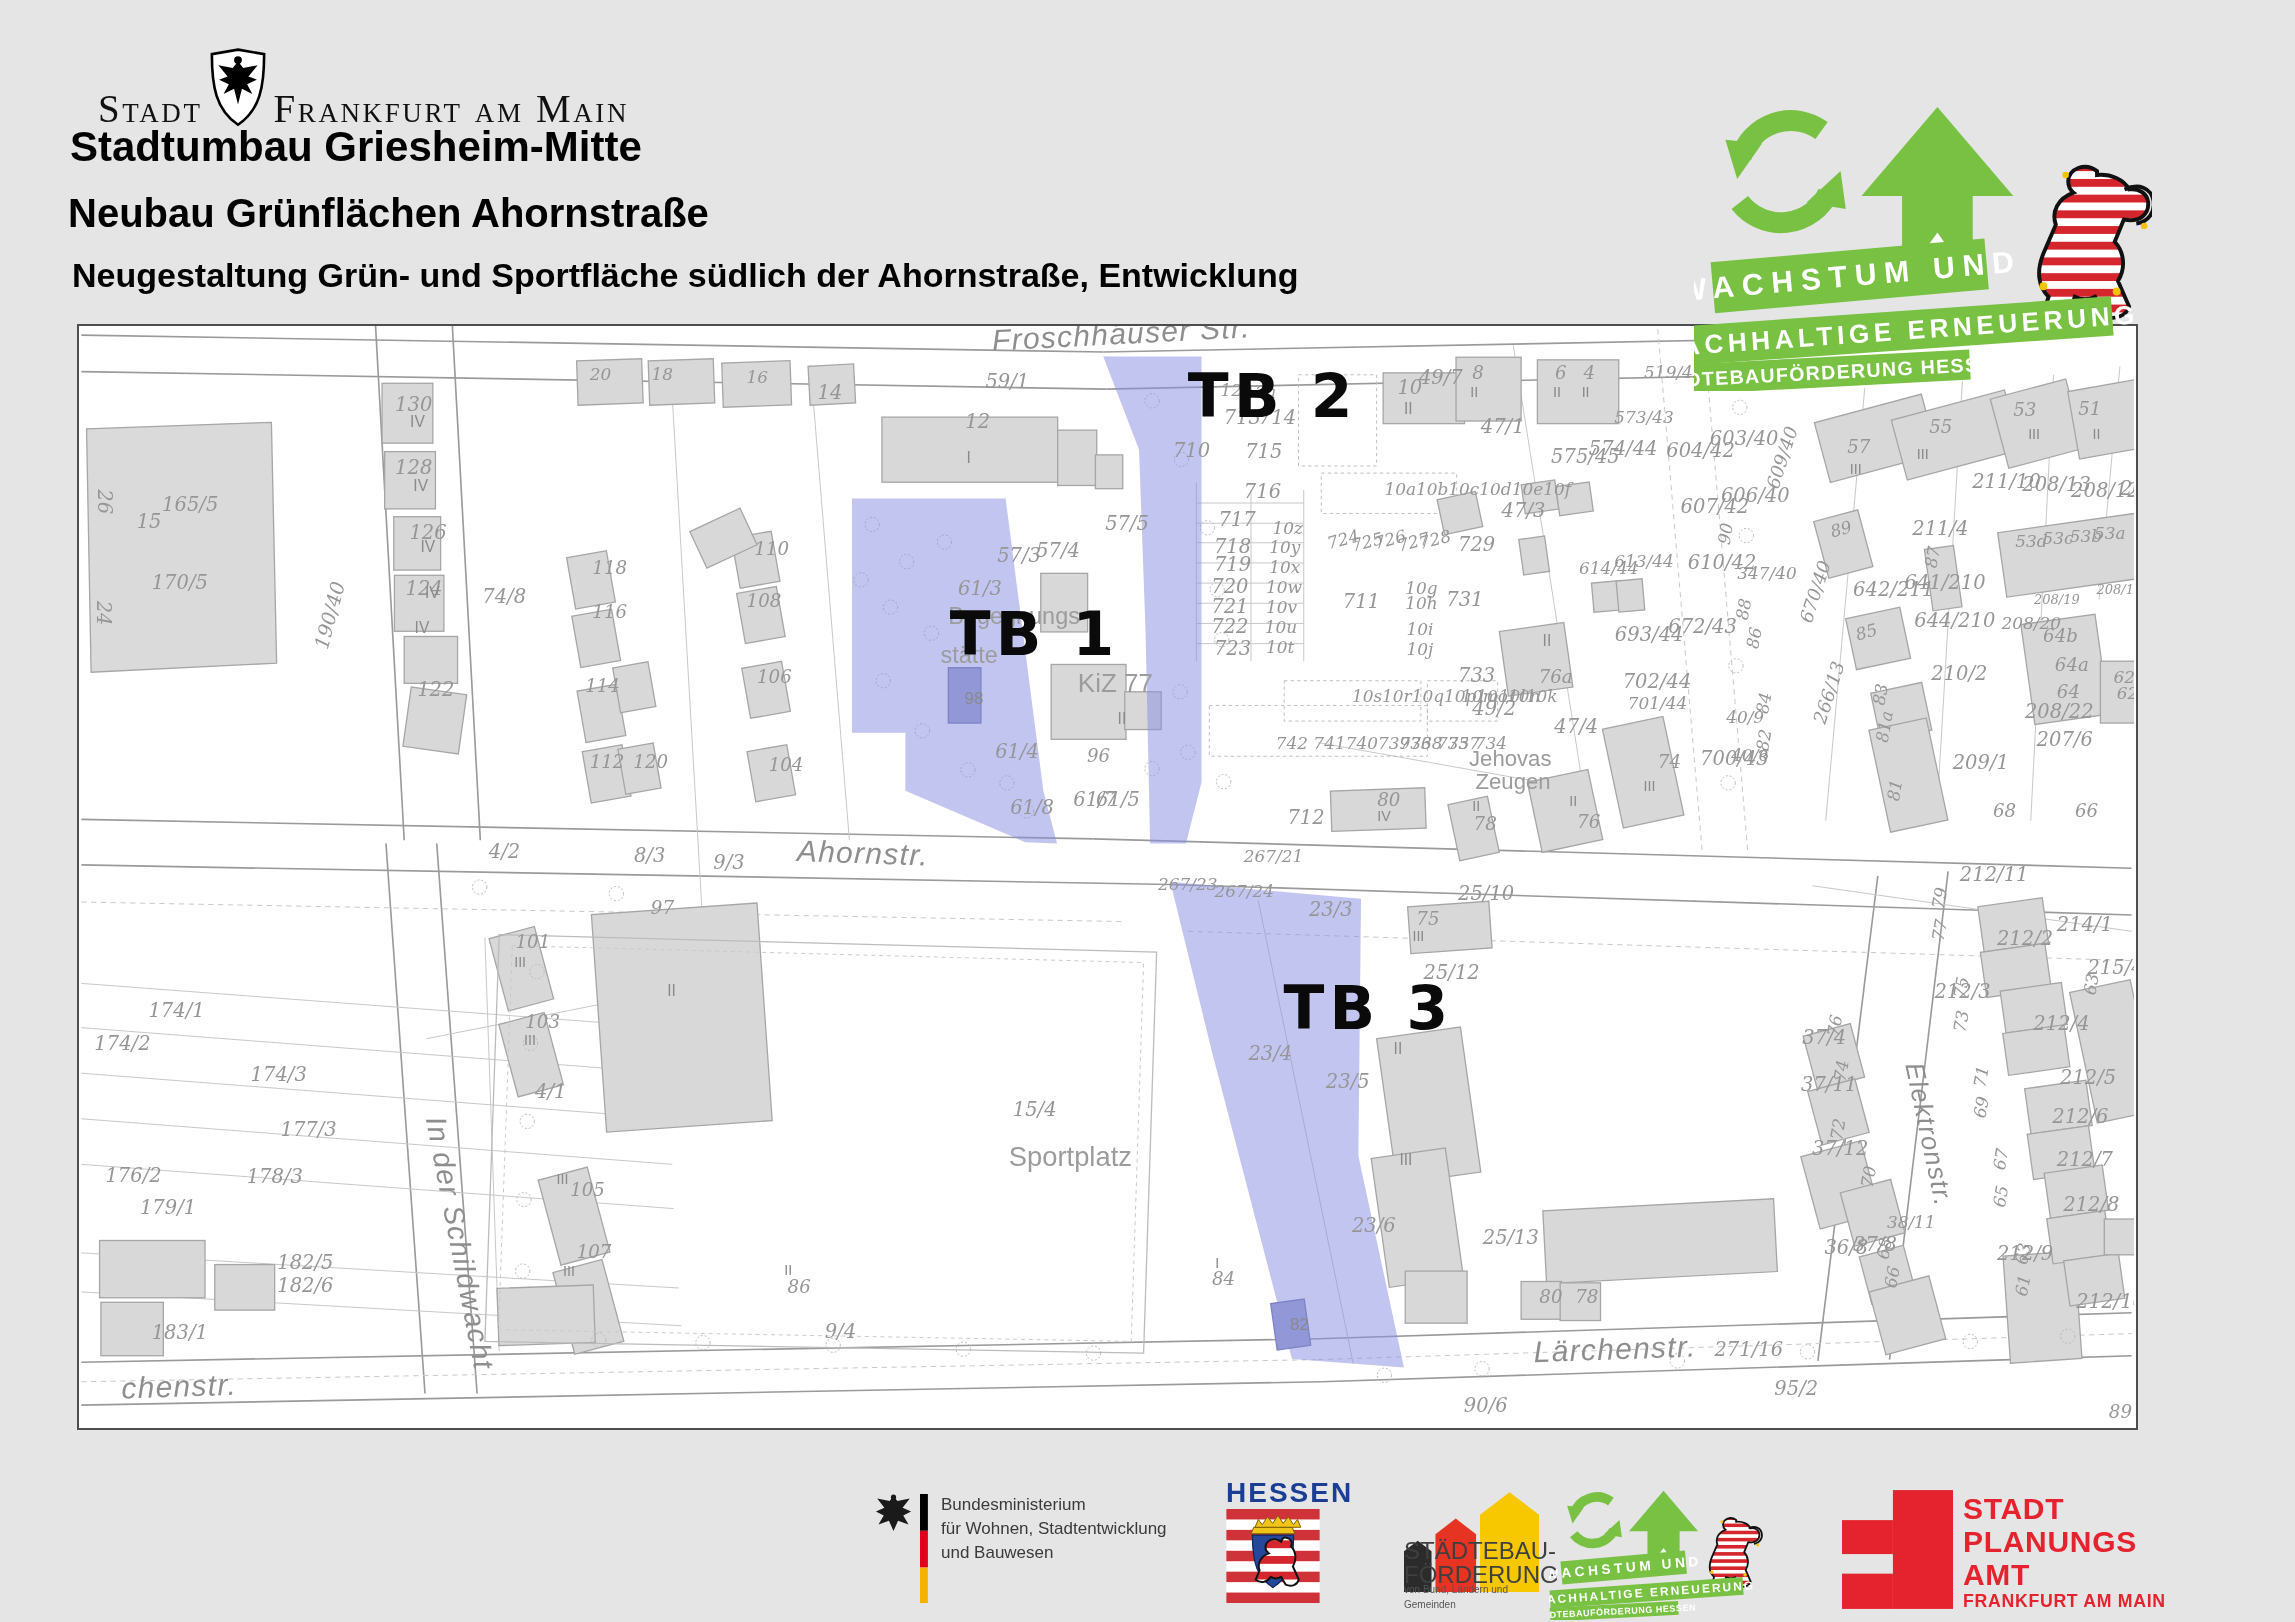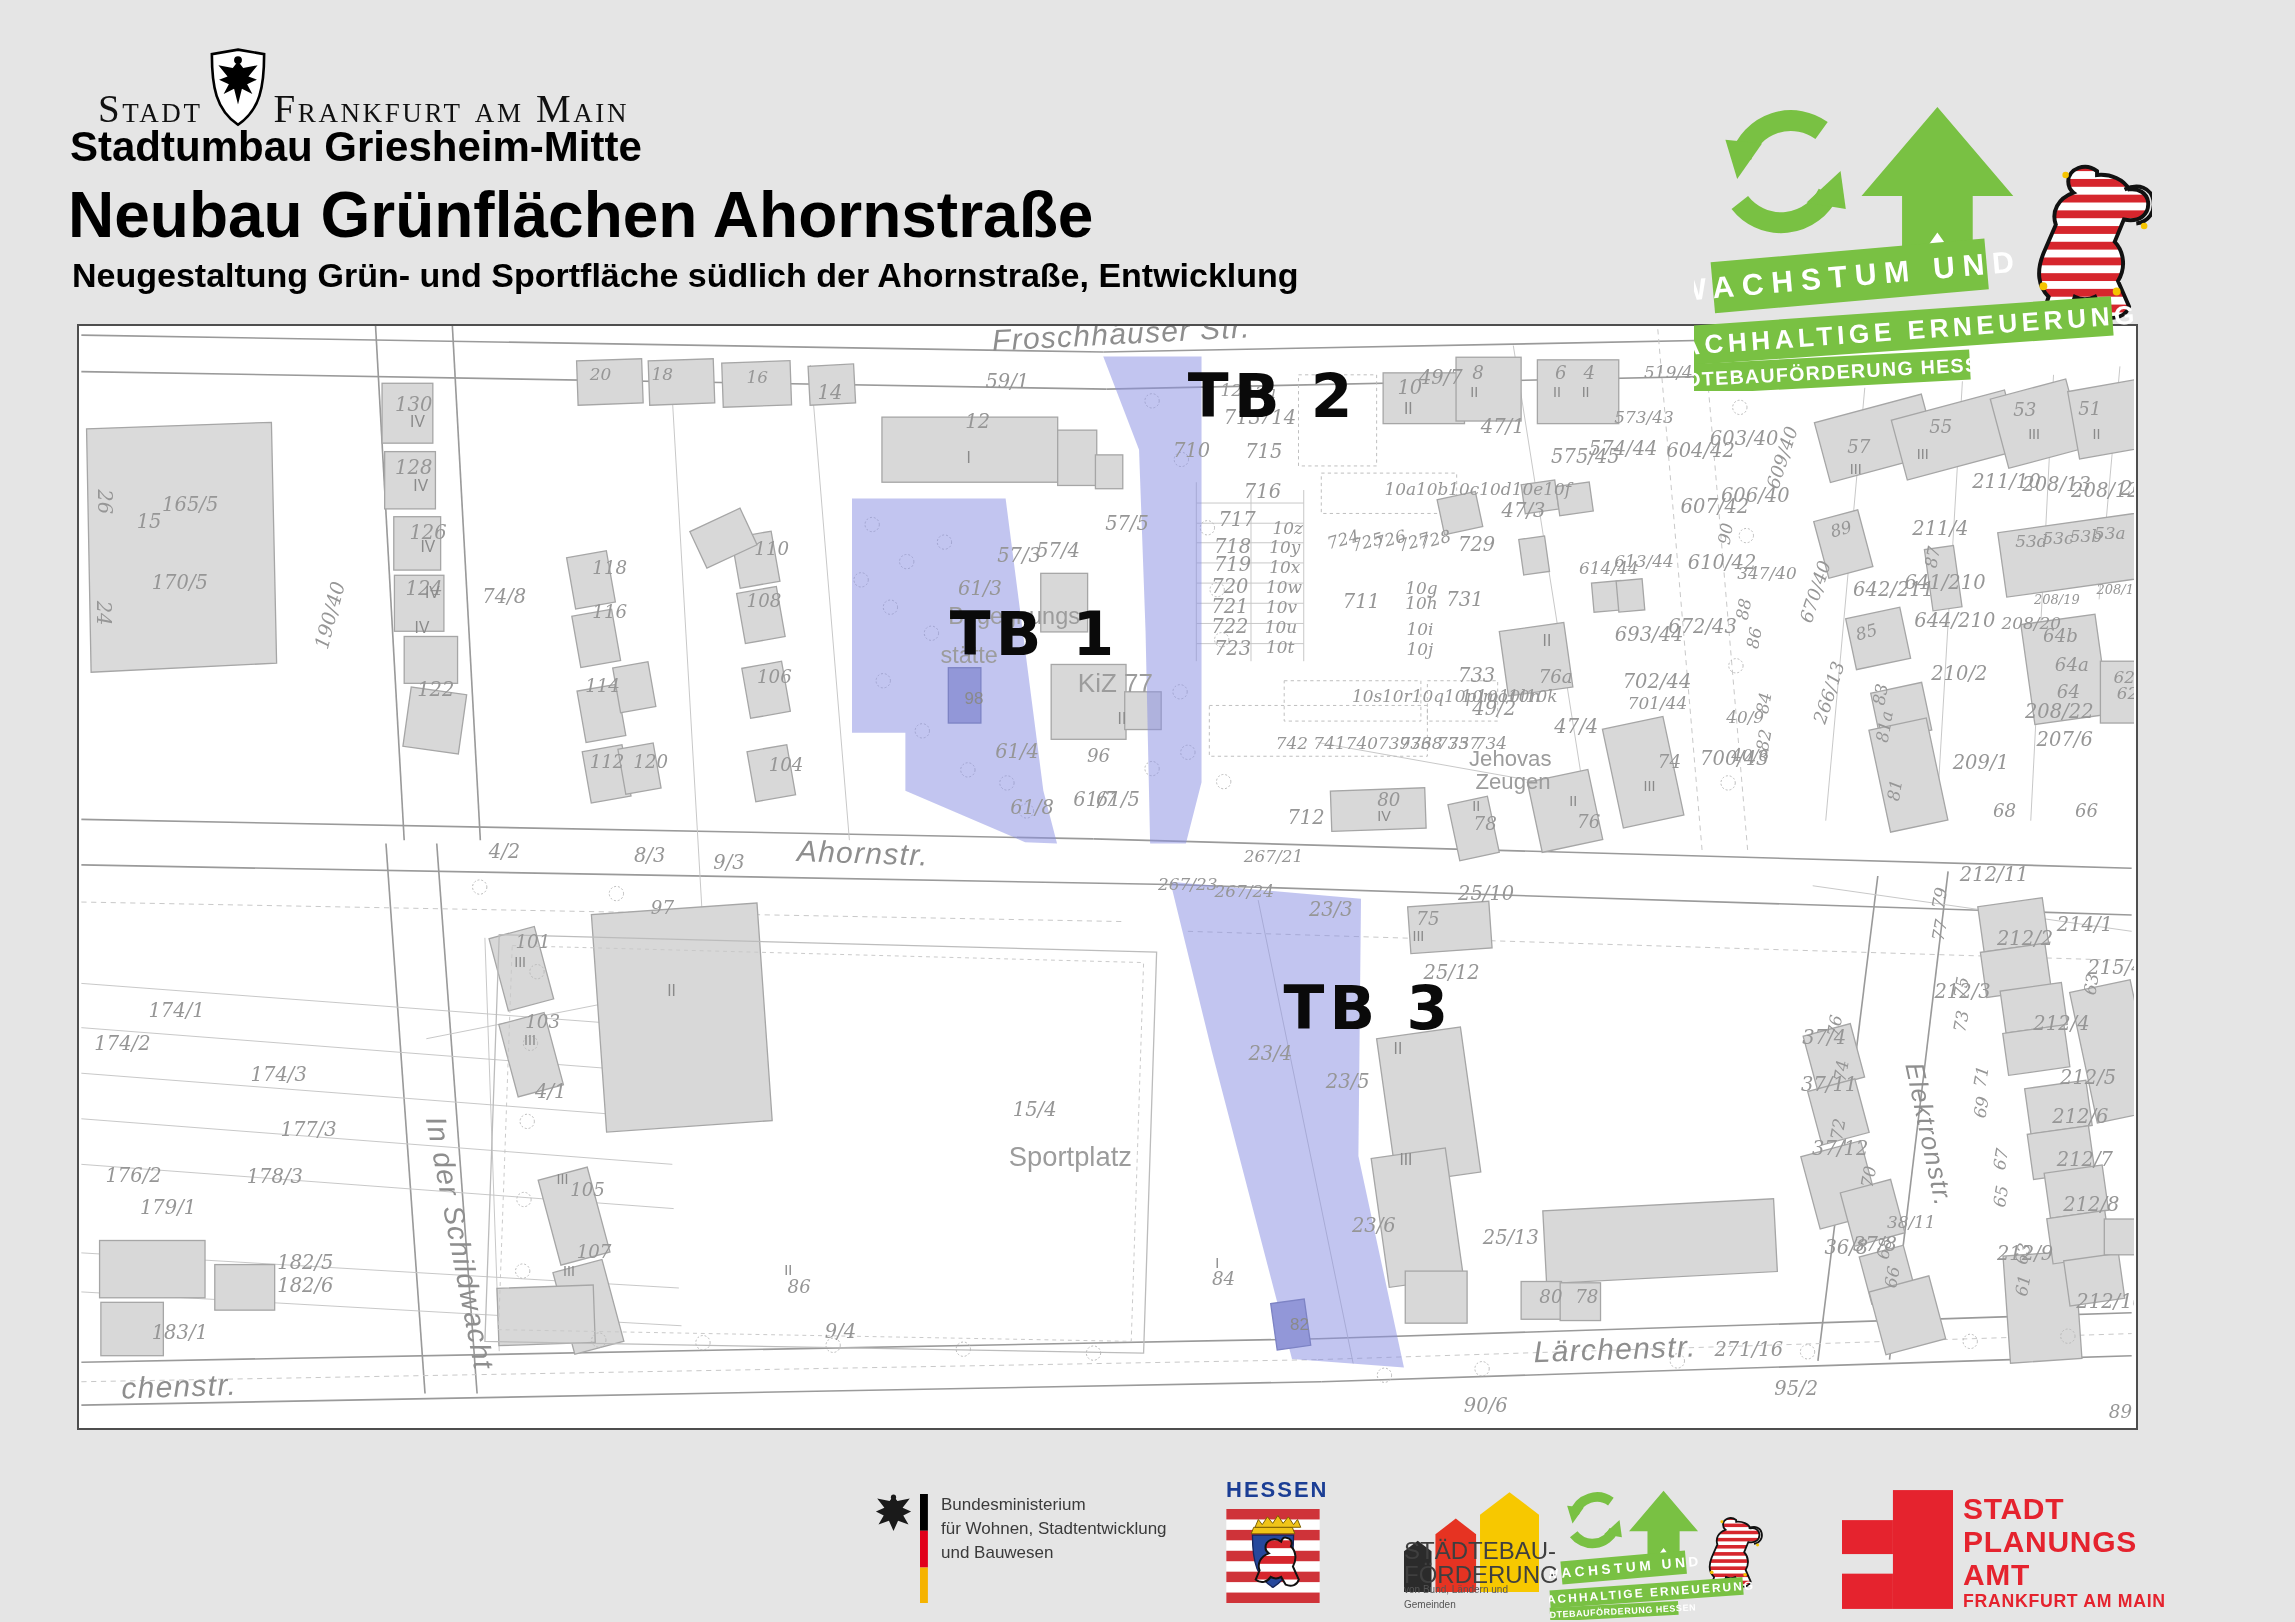--- a/index.html
+++ b/index.html
@@ -4,27 +4,27 @@
 <style>
   html,body{margin:0;padding:0;background:#fff;}
   #page{position:relative;width:2295px;height:1622px;background:#e5e5e5;overflow:hidden;
         font-family:"Liberation Sans",sans-serif;}
   .abs{position:absolute;}
   
   #citylogo{left:98px;top:47px;display:flex;align-items:flex-end;gap:6.5px;
             font-family:"Liberation Serif",serif;font-variant:small-caps;color:#111;}
   #citylogo .word{font-size:39px;letter-spacing:2.6px;line-height:1;}
   #proj{left:70px;top:123px;font-size:42px;font-weight:bold;color:#000;letter-spacing:0;}
-  #maintitle{left:68px;top:178px;font-size:64px;font-weight:bold;color:#000;}
+  #maintitle{left:68px;top:191px;font-size:40px;font-weight:bold;color:#000;}
   #subtitle{left:72px;top:260px;font-size:34px;font-weight:bold;color:#000;line-height:30px;}
   
   #mapwrap{left:77px;top:324px;width:2061px;height:1106px;border:2.6px solid #4e4e4e;box-sizing:border-box;background:#fff;}
   
   .ftext{color:#3a3a3a;font-size:17px;line-height:24px;}
-  #hessenword{left:1226px;top:1477px;color:#1b3e95;font-size:22px;font-weight:bold;letter-spacing:2px;}
+  #hessenword{left:1226px;top:1477px;color:#1b3e95;font-size:28px;font-weight:bold;letter-spacing:2px;}
   .stb1{left:1404px;top:1539px;color:#3f3f3f;font-size:24px;font-weight:normal;line-height:23.6px;}
   .stb2{left:1404px;top:1582px;color:#555;font-size:10px;line-height:15px;}
   #spa-text{left:1963px;top:1492px;color:#e5232e;font-weight:bold;font-size:30px;line-height:33px;letter-spacing:0.7px;}
   #spa-sub{left:1963px;top:1591px;color:#e5232e;font-weight:bold;font-size:17.7px;letter-spacing:0.7px;}
 </style>
 </head>
 <body>
 
 <div id="page">
 

